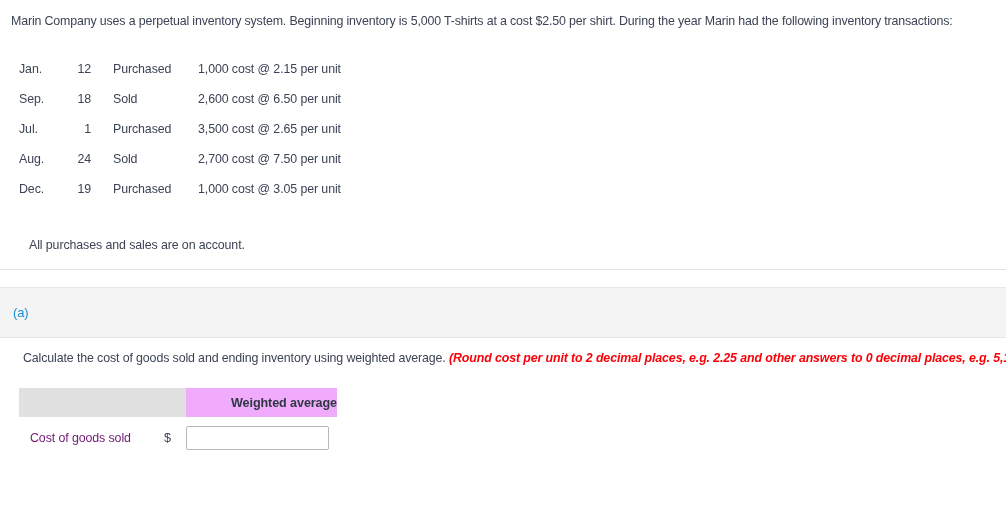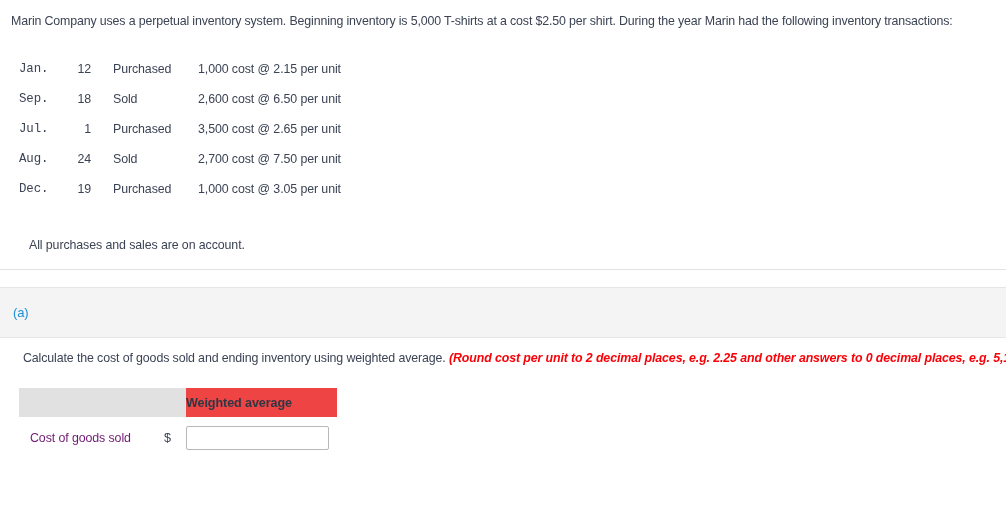--- a/index.html
+++ b/index.html
@@ -38,21 +38,21 @@
     font-size: 12.4px;
     color: #3b4354;
   }
   .txn-table td {
     padding: 0;
     height: 30px;
     vertical-align: middle;
     white-space: nowrap;
     letter-spacing: -0.1px;
   }
-  .txn-month { width: 38px; text-align: left; font-family: Liberation Mono, monospace; }
+  .txn-month { width: 38px; text-align: left; }
   .txn-day   { width: 34px; text-align: right; padding-right: 22px !important; }
   .txn-action{ width: 85px; text-align: left; }
   .txn-detail{ text-align: left; }
 
   
   .note {
     position: absolute;
     left: 29px;
     top: 238px;
     font-size: 12.4px;
@@ -126,24 +126,24 @@
     background: #e1e1e1;
     width: 145px;
     height: 29px;
   }
   .ahead-dollar {
     background: #e1e1e1;
     width: 22px;
     height: 29px;
   }
   .ahead-title {
-    background: #ef4444;
+    background: #f0abfc;
     width: 151px;
     height: 29px;
-    text-align: left;
+    text-align: right;
     font-size: 12.6px;
     font-weight: bold;
     color: #2f3744;
     letter-spacing: -0.1px;
     white-space: nowrap;
   }
   .arow-label {
     height: 42px;
     padding-left: 11px !important;
     white-space: nowrap;

